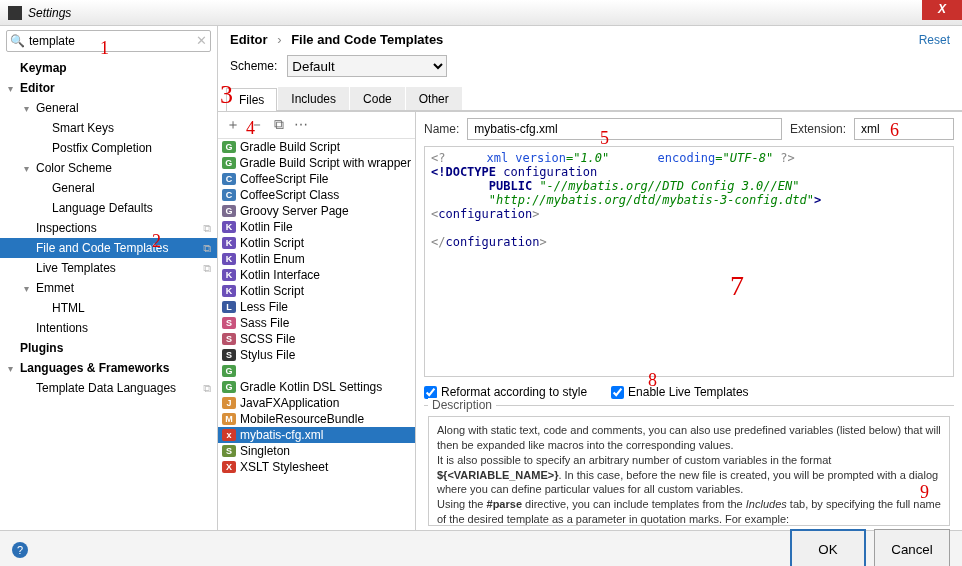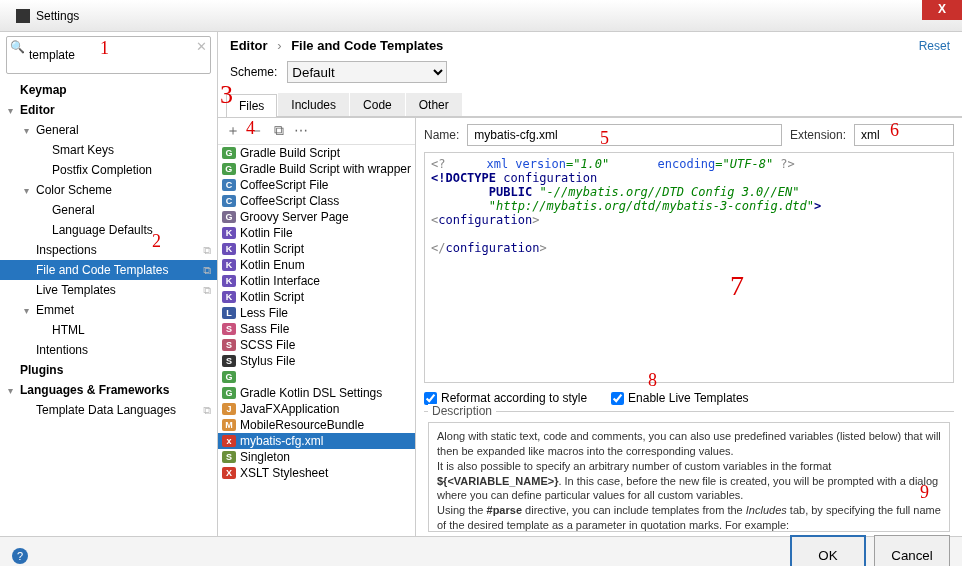--- a/index.html
+++ b/index.html
@@ -1,23 +1,23 @@
 <!DOCTYPE html>
 <html><head>
 <meta charset="utf-8">
 <style>
 * { box-sizing: border-box; margin: 0; padding: 0; }
 body { font-family: "Segoe UI", Arial, sans-serif; font-size: 12px; background: #f0f0f0; color: #000; width: 962px; height: 566px; overflow: hidden; position: relative; }
-.titlebar { height: 32px; background: linear-gradient(#fff,#e8e8e8); border-bottom: 1px solid #ccc; display: flex; align-items: center; padding: 0 16px; }
+.titlebar { height: 26px; background: linear-gradient(#fff,#e8e8e8); border-bottom: 1px solid #ccc; display: flex; align-items: center; padding: 0 8px; font-style: italic; }
 .titlebar .icon { width: 14px; height: 14px; background: #333; margin-right: 6px; }
 .titlebar .close { position: absolute; right: 0; top: 0; width: 40px; height: 20px; background: #c9302c; color: #fff; text-align: center; line-height: 18px; font-weight: bold; }
 .main { display: flex; height: 504px; }
 .leftcol { width: 218px; border-right: 1px solid #ccc; background: #fff; display: flex; flex-direction: column; }
 .search { margin: 4px 6px; position: relative; }
-.search input { width: 100%; height: 38px; padding: 2px 20px 2px 22px; border: 1px solid #b8b8b8; border-radius: 2px; font-size: 12px; }
+.search input { width: 100%; height: 22px; padding: 2px 20px 2px 22px; border: 1px solid #b8b8b8; border-radius: 2px; font-size: 12px; }
 .search .mag { position: absolute; left: 4px; top: 4px; font-size: 12px; color: #888; }
 .search .clr { position: absolute; right: 4px; top: 3px; color: #bbb; font-size: 13px; cursor: pointer; }
 .tree { flex: 1; overflow-y: auto; padding: 2px 0; }
 .tree .item { display: flex; align-items: center; padding: 2px 6px 2px 8px; height: 20px; cursor: pointer; }
 .tree .item.selected { background: #2675BF; color: #fff; }
 .tree .chev { width: 12px; display: inline-block; color: #888; font-size: 10px; }
 .tree .lbl { flex: 1; white-space: nowrap; }
 .tree .bold { font-weight: bold; }
 .tree .copy-ic { color: #bbb; font-size: 11px; margin-left: 4px; }
 .tree .ind1 { padding-left: 24px; }

